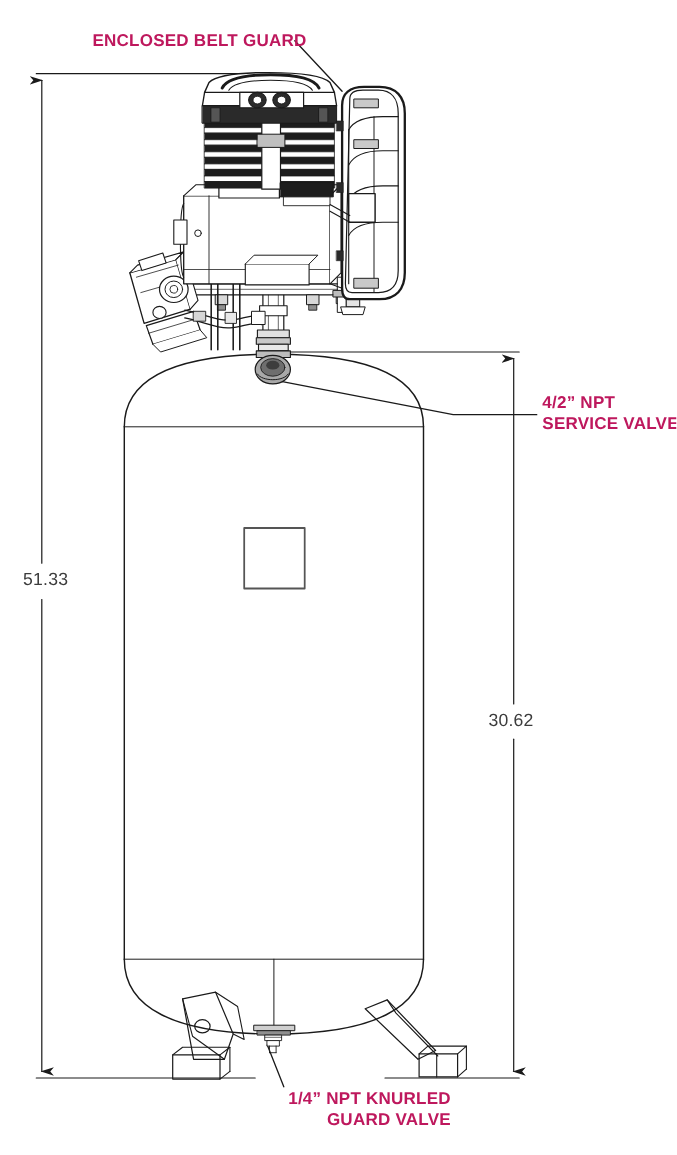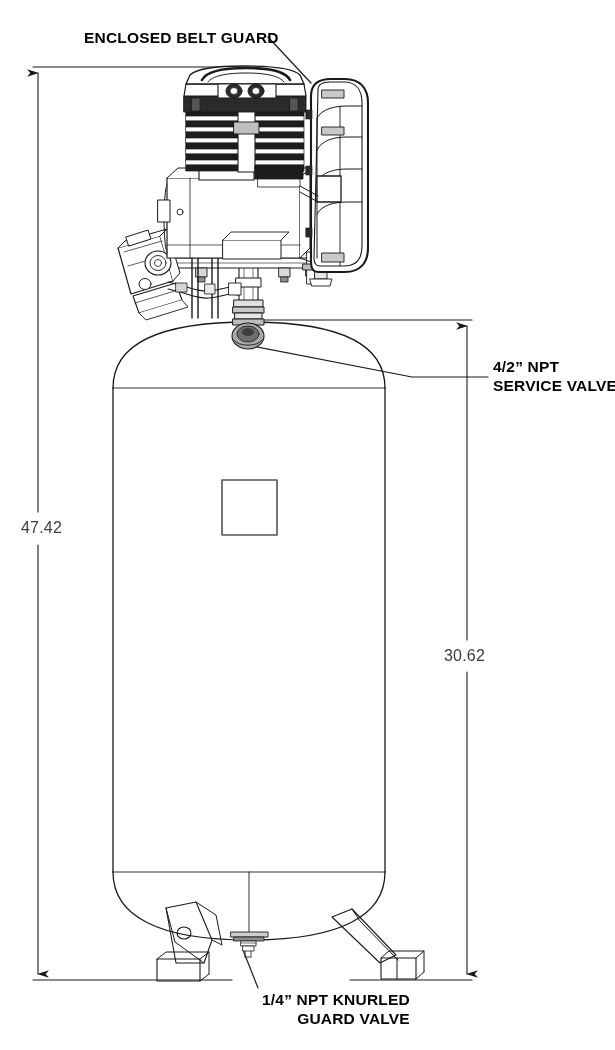--- a/index.html
+++ b/index.html
@@ -21,21 +21,21 @@
   #drawing-svg {
     position: absolute;
     left: 0;
     top: 0;
     width: 615px;
     height: 1050px;
     display: block;
   }
   .anno-text {
     position: absolute;
-    color: #000000;
+    color: #be185d;
     font-family: "Liberation Sans", sans-serif;
     font-size: 15.5px;
     font-weight: 700;
     letter-spacing: 0.2px;
     line-height: 19px;
     white-space: pre;
     user-select: none;
   }
   .dim-text {
     position: absolute;
@@ -298,17 +298,17 @@
 
     </g>
   </svg>
 
   <div class="anno-text" id="label-belt-guard">ENCLOSED BELT GUARD</div>
 
   <div class="anno-text" id="label-service-valve"><span>4/2” NPT</span><br><span>SERVICE VALVE</span></div>
 
   <div class="anno-text" id="label-drain-valve"><span>1/4” NPT KNURLED</span><br><span>GUARD VALVE</span></div>
 
-  <div class="dim-text" id="dim-overall-height">47.42</div>
+  <div class="dim-text" id="dim-overall-height">51.33</div>
 
   <div class="dim-text" id="dim-service-height">30.62</div>
 
 </div>
 
 </body></html>

